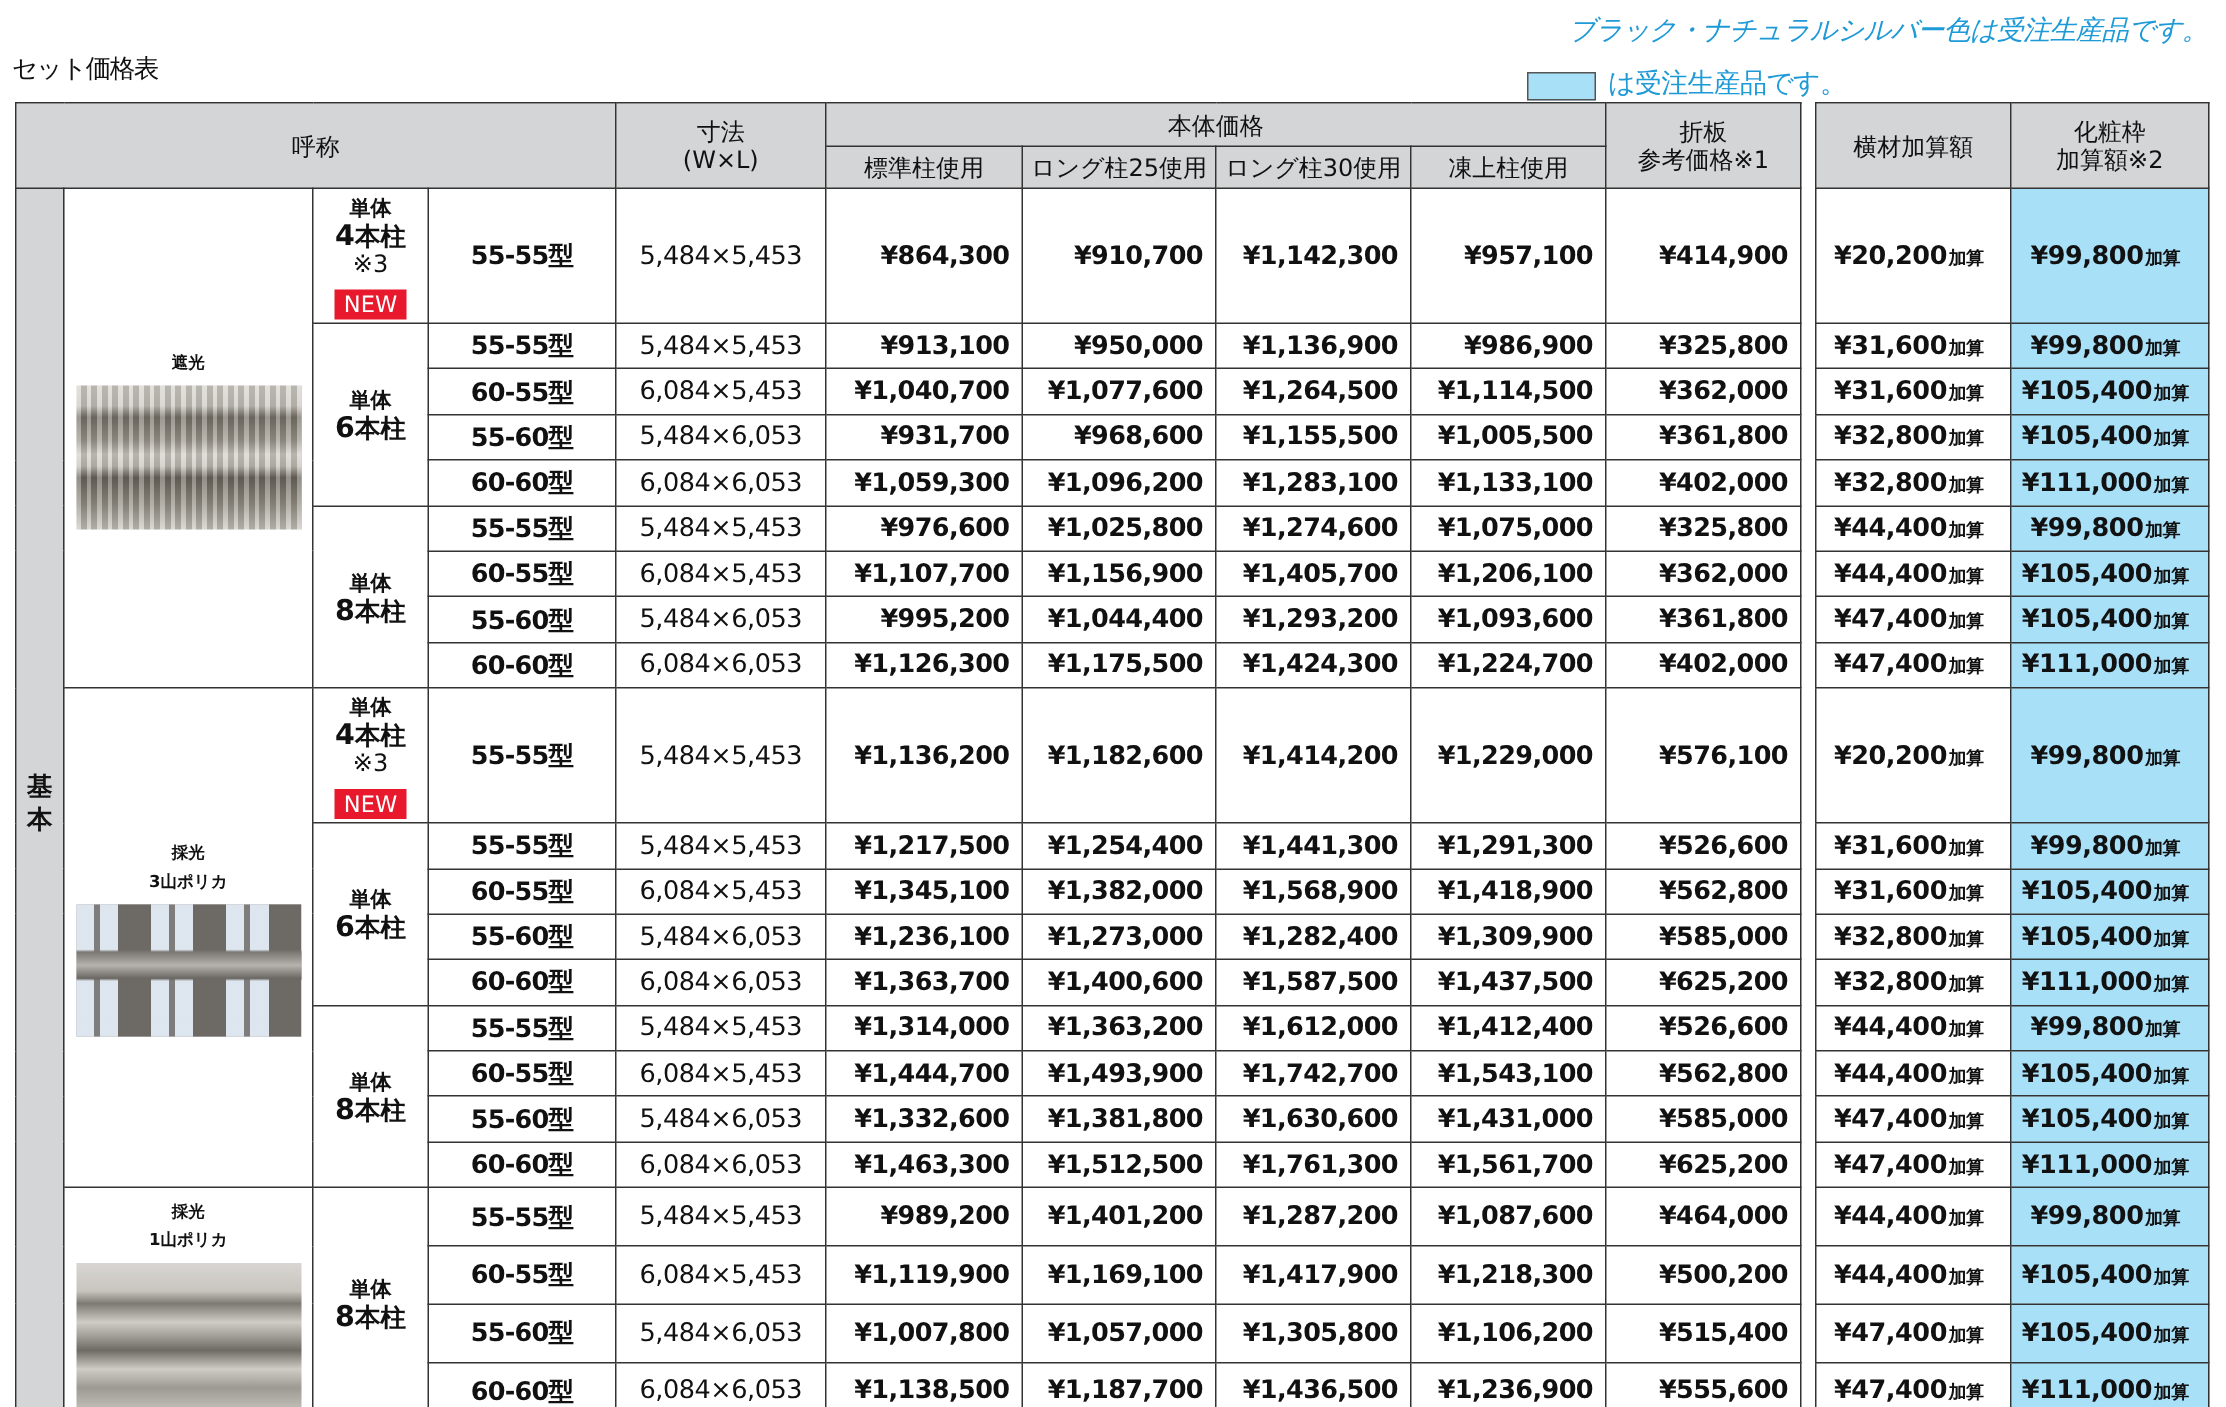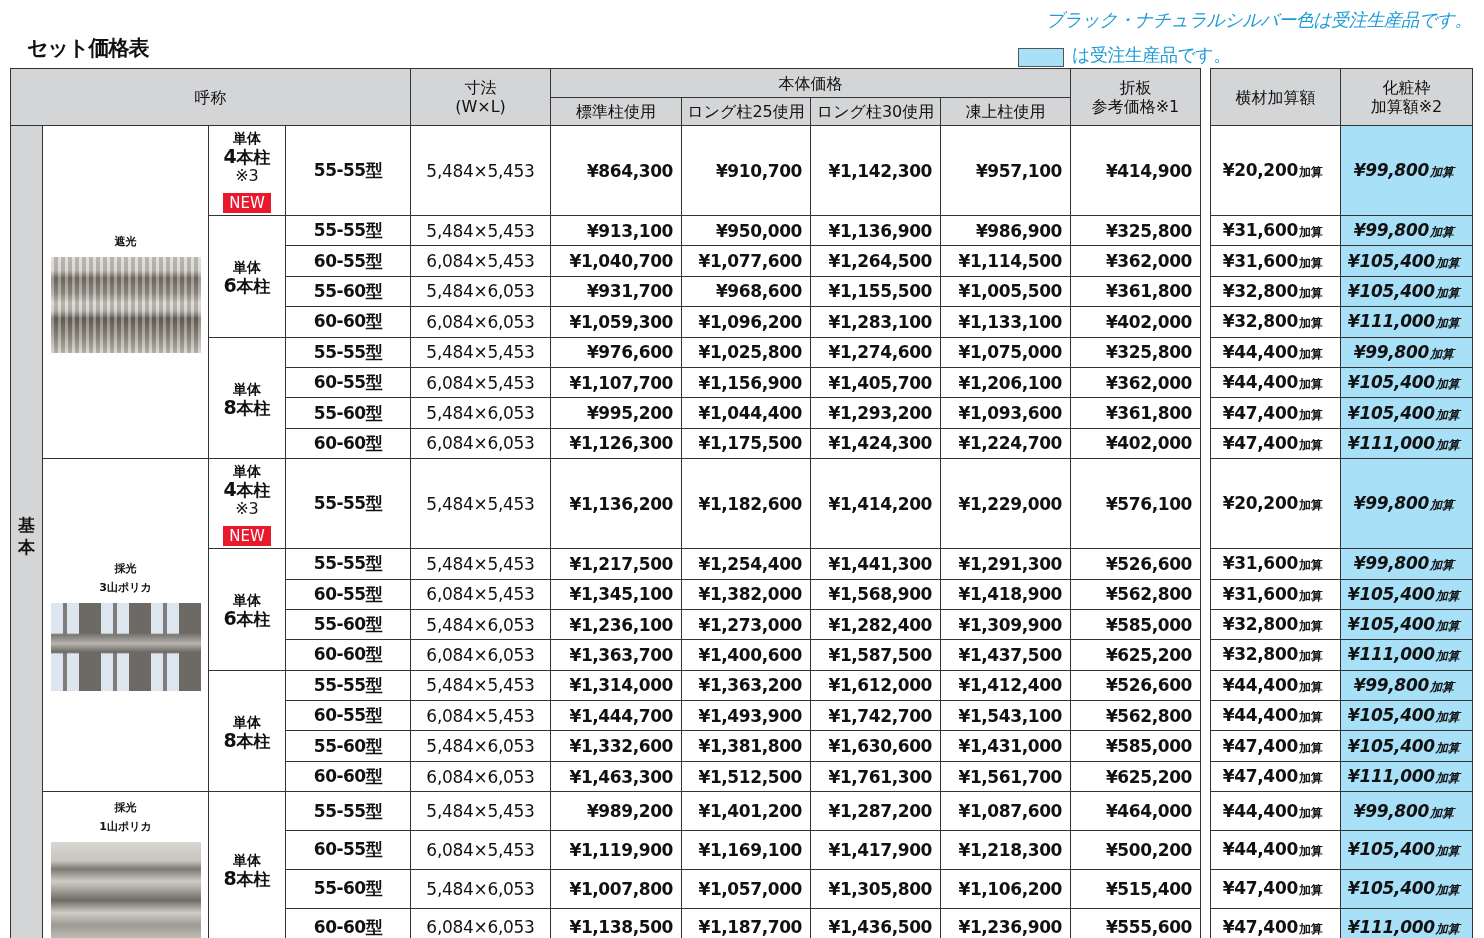--- a/index.html
+++ b/index.html
@@ -1,18 +1,18 @@
 <!DOCTYPE html>
 <html><head>
 <meta charset="utf-8">
 <style>
   html, body { margin: 0; padding: 0; background: #ffffff; }
   body { width: 1484px; height: 938px; position: relative; overflow: hidden;
          font-family: "DejaVu Sans", "Liberation Sans", sans-serif; color: #111; }
-  .title { position: absolute; left: 27px; top: 34px; font-size: 21px; font-weight: bold;
+  .title { position: absolute; left: 8px; top: 34px; font-size: 17px; font-weight: normal;
            letter-spacing: -1px; color: #111; }
   .note1 { position: absolute; right: 12px; top: 8px; font-size: 18px; color: #1e9ad6;
            letter-spacing: -0.5px; font-style: italic; }
   .note2 { position: absolute; left: 1018px; top: 43px; font-size: 18px; color: #1e9ad6;
            display: flex; align-items: flex-end; letter-spacing: -0.5px; }
   .swatch { display: inline-block; width: 44px; height: 17px; background: #a8e0f8;
             border: 1px solid #555; margin-right: 8px; }
 
   .tbl { position: absolute; left: 10px; top: 68px; border-collapse: collapse; table-layout: fixed; }
   .tbl td, .tbl th { border: 1.6px solid #333; padding: 0; text-align: center;
@@ -30,21 +30,21 @@
   .grp .note { font-weight: normal; font-size: 16px; }
   .new { display: inline-block; background: #e8192c; color: #fff; font-weight: normal;
          font-size: 15px; padding: 1px 6px; line-height: 18px; margin-top: 8px; }
   .model { font-weight: bold; font-size: 16px; letter-spacing: -0.5px; }
   .dim { font-size: 17px; letter-spacing: -0.3px; }
   .price { text-align: right !important; padding-right: 8px !important; font-weight: bold;
            font-size: 18px; letter-spacing: -0.4px; }
   .add { text-align: left; padding-right: 6px !important; font-weight: bold;
          font-size: 18px; letter-spacing: -0.3px; }
   .add small { font-size: 12px; font-weight: bold; margin-left: 1px; }
-  .blue { background: #a8e0f8; font-style: italic; }
+  .blue { background: #a8e0f8; }
   .type-cell { vertical-align: top !important; padding-top: 6px !important; }
   .type-label { font-weight: bold; font-size: 11px; line-height: 19px; display: block; }
   .photo { width: 150px; margin: 6px auto 0; display: block; }
   .photo-shade { height: 96px; background:
       repeating-linear-gradient(90deg, rgba(255,255,255,0.25) 0 3px, rgba(0,0,0,0.15) 3px 7px),
       linear-gradient(180deg, #d9d6cf 0%, #cfccc5 14%, #7c776d 22%, #a29d92 38%, #d7d4cd 48%, #c9c6be 56%, #6f6a60 64%, #9a958a 82%, #d0cdc6 100%); }
   .photo-light { height: 88px; background:
       repeating-linear-gradient(90deg, rgba(230,240,250,0.9) 0 12px, rgba(120,120,120,0.7) 12px 16px, rgba(230,240,250,0.9) 16px 28px, #6d6a66 28px 50px),
       #8b8884; }
   .photo-light-overlay { height: 88px; background:

